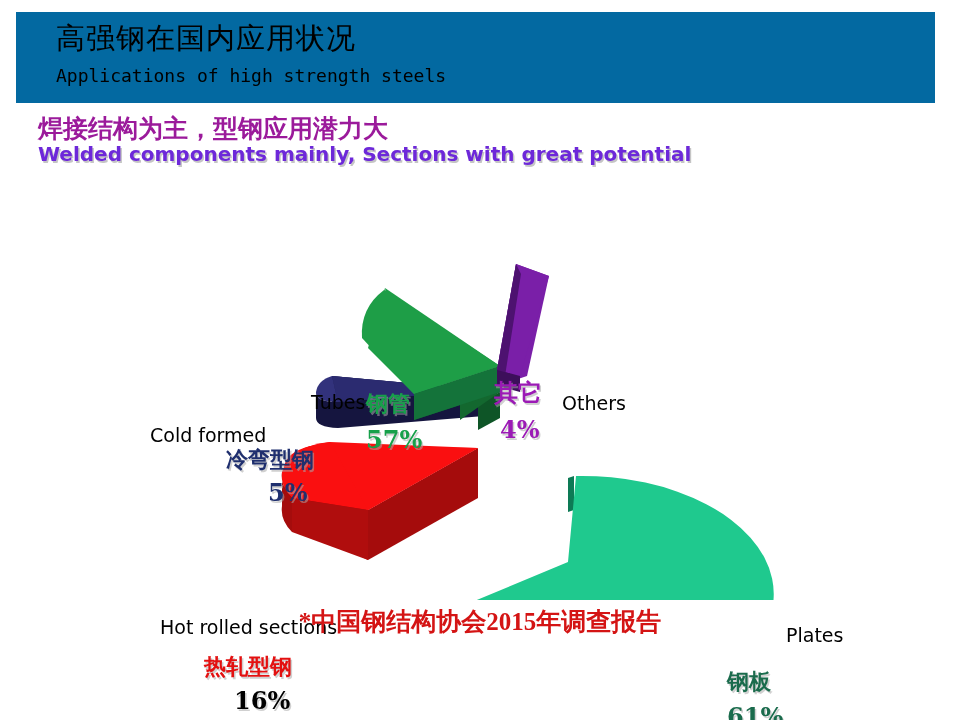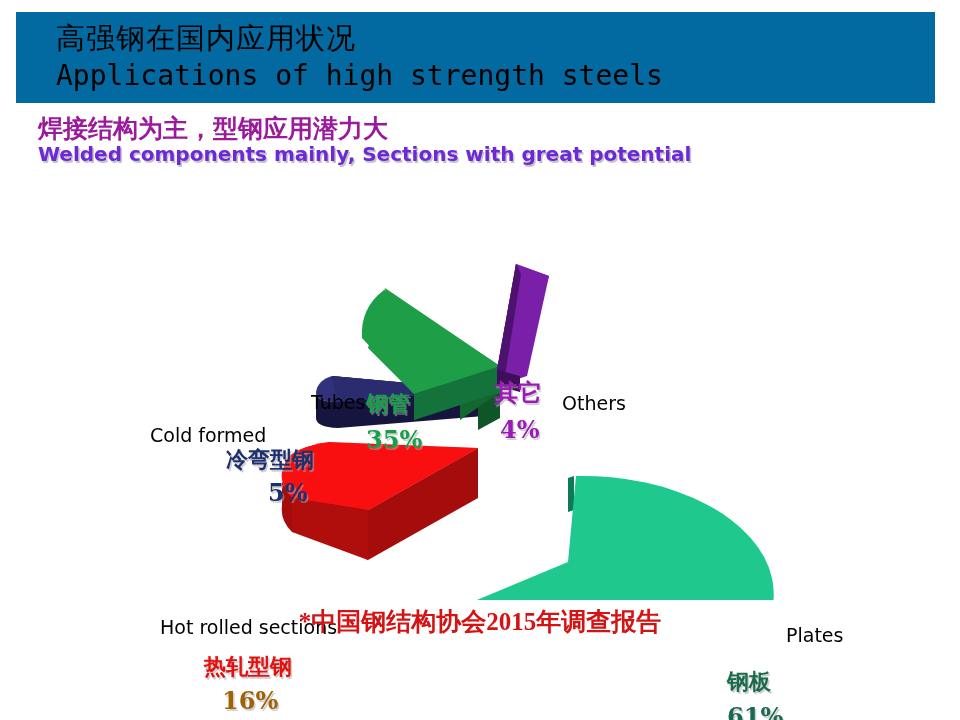--- a/index.html
+++ b/index.html
@@ -29,21 +29,21 @@
   #title-cn {
     font-family: "DejaVu Sans", sans-serif;
     font-size: 29px;
     line-height: 40px;
     color: #000000;
     letter-spacing: 1px;
     white-space: nowrap;
   }
   #title-en {
     font-family: "DejaVu Sans Mono", monospace;
-    font-size: 28px;
+    font-size: 18px;
     line-height: 36px;
     color: #000000;
     letter-spacing: 0px;
     white-space: nowrap;
   }
 
   
   #subtitle-block {
     position: absolute;
     left: 38px;
@@ -115,21 +115,21 @@
   #label-tubes-en      { left: 311px; top: 213px; }
   #label-tubes-cn      { left: 366px; top: 212px; color: #17a04a; }
   #label-tubes-pct     { left: 366px; top: 247px; color: #17a04a; }
 
   #label-others-cn     { left: 494px; top: 200px; color: #9b1ab5; font-size: 24px; }
   #label-others-pct    { left: 500px; top: 237px; color: #9b1ab5; }
   #label-others-en     { left: 562px; top: 214px; }
 
   #label-hotrolled-en  { left: 160px; top: 438px; }
   #label-hotrolled-cn  { left: 204px; top: 475px; color: #e31010; }
-  #label-hotrolled-pct { left: 222px; top: 508px; color: #a16207; }
+  #label-hotrolled-pct { left: 234px; top: 508px; color: #000000; }
 
   #label-plates-en     { left: 786px; top: 446px; }
   #label-plates-cn     { left: 727px; top: 490px; color: #1a6b4c; }
   #label-plates-pct    { left: 727px; top: 524px; color: #1a6b4c; }
 
   
   #footer-note {
     position: absolute;
     left: 0;
     top: 605px;
@@ -249,21 +249,21 @@
                L 568,382 Z" fill="#1fc98e"></path>
     </g>
   </svg>
 
   <div class="lbl lbl-en" id="label-coldformed-en">Cold formed</div>
   <div class="lbl lbl-cn" id="label-coldformed-cn">冷弯型钢</div>
   <div class="lbl lbl-pct" id="label-coldformed-pct">5%</div>
 
   <div class="lbl lbl-en" id="label-tubes-en">Tubes</div>
   <div class="lbl lbl-cn" id="label-tubes-cn">钢管</div>
-  <div class="lbl lbl-pct" id="label-tubes-pct">35%</div>
+  <div class="lbl lbl-pct" id="label-tubes-pct">57%</div>
 
   <div class="lbl lbl-cn" id="label-others-cn">其它</div>
   <div class="lbl lbl-pct" id="label-others-pct">4%</div>
   <div class="lbl lbl-en" id="label-others-en">Others</div>
 
   <div class="lbl lbl-en" id="label-hotrolled-en">Hot rolled sections</div>
   <div class="lbl lbl-cn" id="label-hotrolled-cn">热轧型钢</div>
   <div class="lbl lbl-pct" id="label-hotrolled-pct">16%</div>
 
   <div class="lbl lbl-en" id="label-plates-en">Plates</div>

